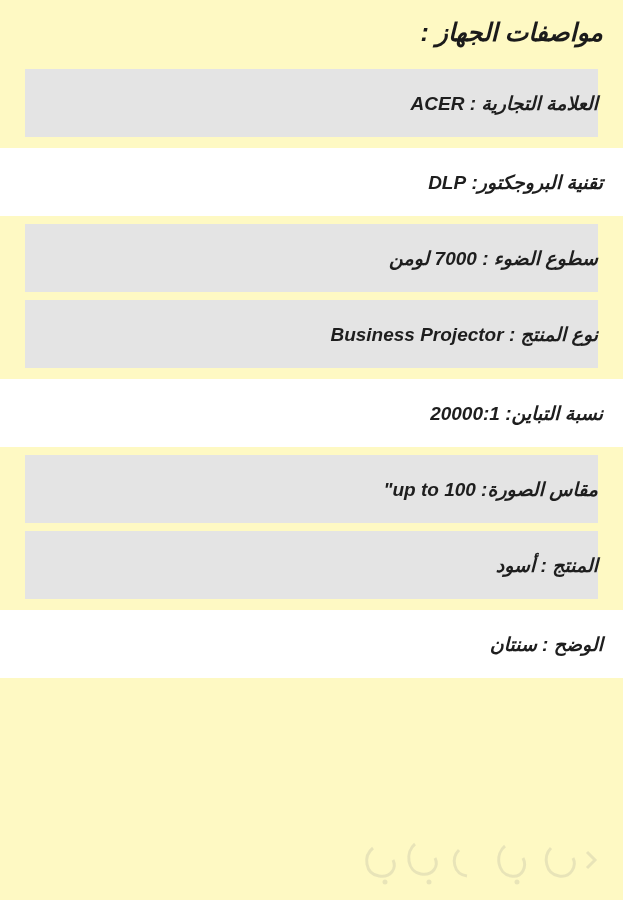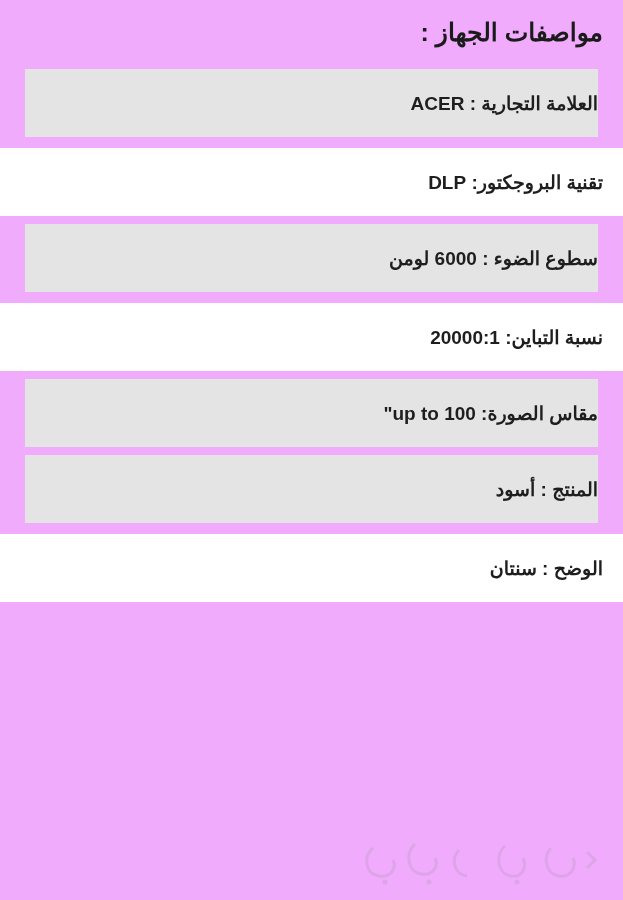--- a/index.html
+++ b/index.html
@@ -12,21 +12,22 @@
     background: #ffffff;
     font-family: "Liberation Sans", sans-serif;
     overflow: hidden;
     position: relative;
   }
   .page {
     position: relative;
     width: 623px;
     height: 900px;
     box-sizing: border-box;
-    background: #f0abfc;
+    background: #fef9c3;
+    font-style: italic;
   }
   .spec-title {
     font-size: 25px;
     font-weight: bold;
     color: #1b1b1b;
     text-align: right;
     padding: 18px 20px 14px 20px;
     letter-spacing: 0px;
     direction: rtl;
   }
@@ -94,24 +95,27 @@
 
     <div class="spec-row shaded">
       <div class="spec-text">العلامة التجارية  : ACER</div>
     </div>
 
     <div class="spec-row plain">
       <div class="spec-text">تقنية البروجكتور: DLP</div>
     </div>
 
     <div class="spec-row shaded">
-      <div class="spec-text">سطوع الضوء : 6000 لومن</div>
+      <div class="spec-text">سطوع الضوء : 7000 لومن</div>
     </div>
 
 
+    <div class="spec-row shaded">
+      <div class="spec-text">نوع المنتج : Business Projector</div>
+    </div>
 
     <div class="spec-row plain">
       <div class="spec-text">نسبة التباين: 20000:1</div>
     </div>
 
     <div class="spec-row shaded">
       <div class="spec-text">مقاس الصورة: up to 100"</div>
     </div>
 
 

